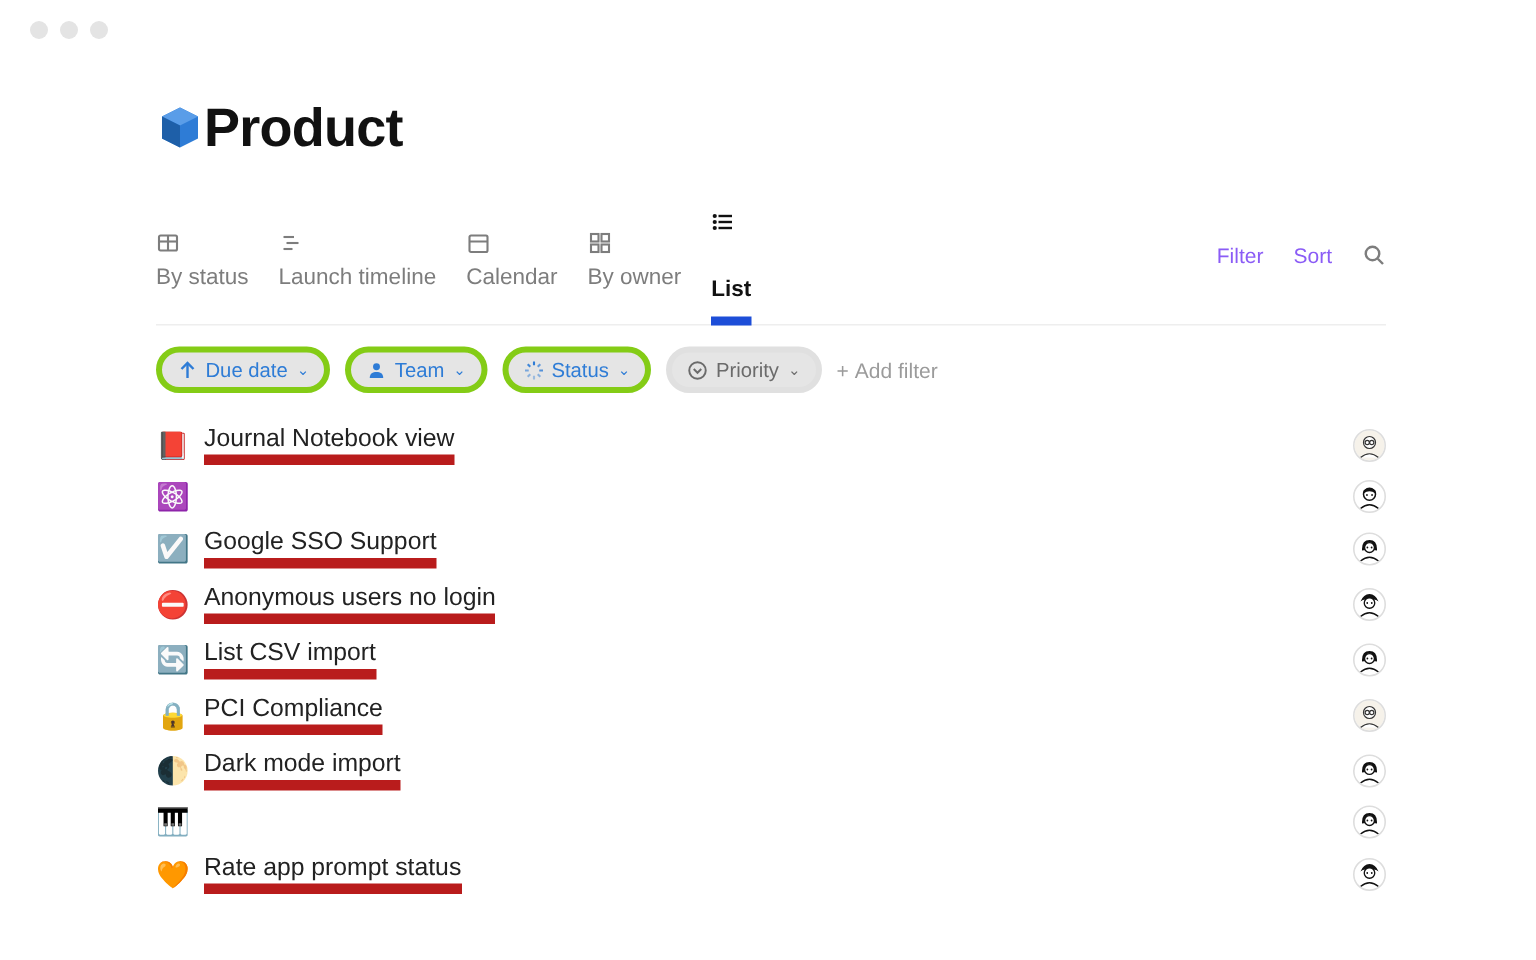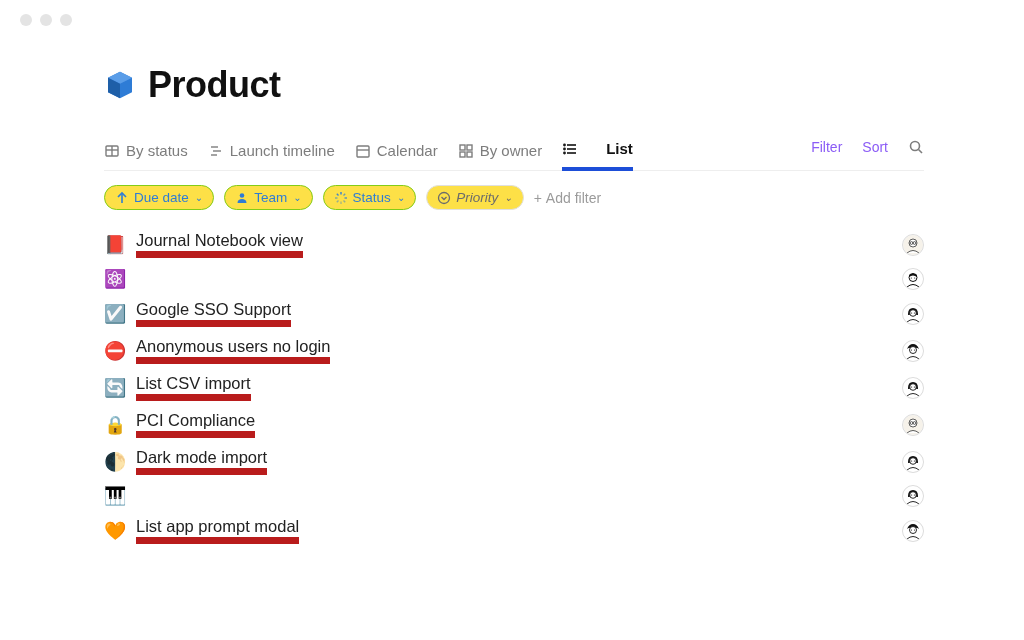--- a/index.html
+++ b/index.html
@@ -21,21 +21,21 @@
       height: 12px;
       border-radius: 50%;
       background: #e4e4e4;
     }
     .content {
       padding: 38px 100px 0 104px;
     }
     .page-title {
       display: flex;
       align-items: center;
-      gap: 12px;
+      gap: 0;
       font-size: 36px;
       font-weight: 800;
       letter-spacing: -0.5px;
       margin-bottom: 28px;
     }
     .box-icon {
       width: 32px;
       height: 32px;
       flex-shrink: 0;
     }
@@ -43,30 +43,31 @@
       display: flex;
       align-items: center;
       gap: 20px;
       border-bottom: 1px solid #eee;
       font-size: 15px;
       color: #7d7d7d;
       position: relative;
     }
     .tab {
       display: flex;
-      align-items: flex-end;
+      align-items: flex-start;
       gap: 6px;
       padding: 6px 0 10px 0;
       cursor: pointer;
       white-space: nowrap;
+      flex-direction: column;
     }
     .tab.active {
       color: #111;
       font-weight: 600;
-      border-bottom: 4px solid #1d4ed8;
+      border-bottom: 6px solid #1d4ed8;
       margin-bottom: -1px;
       gap: 28px;
     }
     .tab .ic {
       width: 16px;
       height: 16px;
       display: inline-flex;
       align-items: center;
       justify-content: center;
     }
@@ -86,32 +87,31 @@
       display: flex;
       align-items: center;
       gap: 10px;
       padding: 14px 0 16px 0;
       font-size: 14px;
     }
     .pill {
       display: inline-flex;
       align-items: center;
       gap: 5px;
-      border: 1px solid #84cc16;
+      border: 4px solid #84cc16;
       color: #2e7cd6;
       border-radius: 16px;
       padding: 4px 10px;
       font-size: 13.5px;
       cursor: pointer;
-      background: #fde047;
+      background: #e5e5e5;
     }
     .pill.gray {
       border-color: #e0e0e0;
       color: #6b6b6b;
-      font-style: italic;
     }
     .pill .caret {
       font-size: 10px;
       margin-left: 1px;
     }
     .pill .ic {
       width: 14px;
       height: 14px;
       display: inline-flex;
       align-items: center;
@@ -377,21 +377,21 @@
         <span class="emoji">🎹</span>
         <span class="spacer"></span>
         <span class="avatar">
           <svg viewBox="0 0 20 20">
             <use href="#av2"></use>
           </svg>
         </span>
       </div>
       <div class="row">
         <span class="emoji">🧡</span>
-        <span class="title">List app prompt modal</span>
+        <span class="title">Rate app prompt status</span>
         <span class="spacer"></span>
         <span class="avatar">
           <svg viewBox="0 0 20 20">
             <use href="#av3"></use>
           </svg>
         </span>
       </div>
     </div>
 </div>
 

